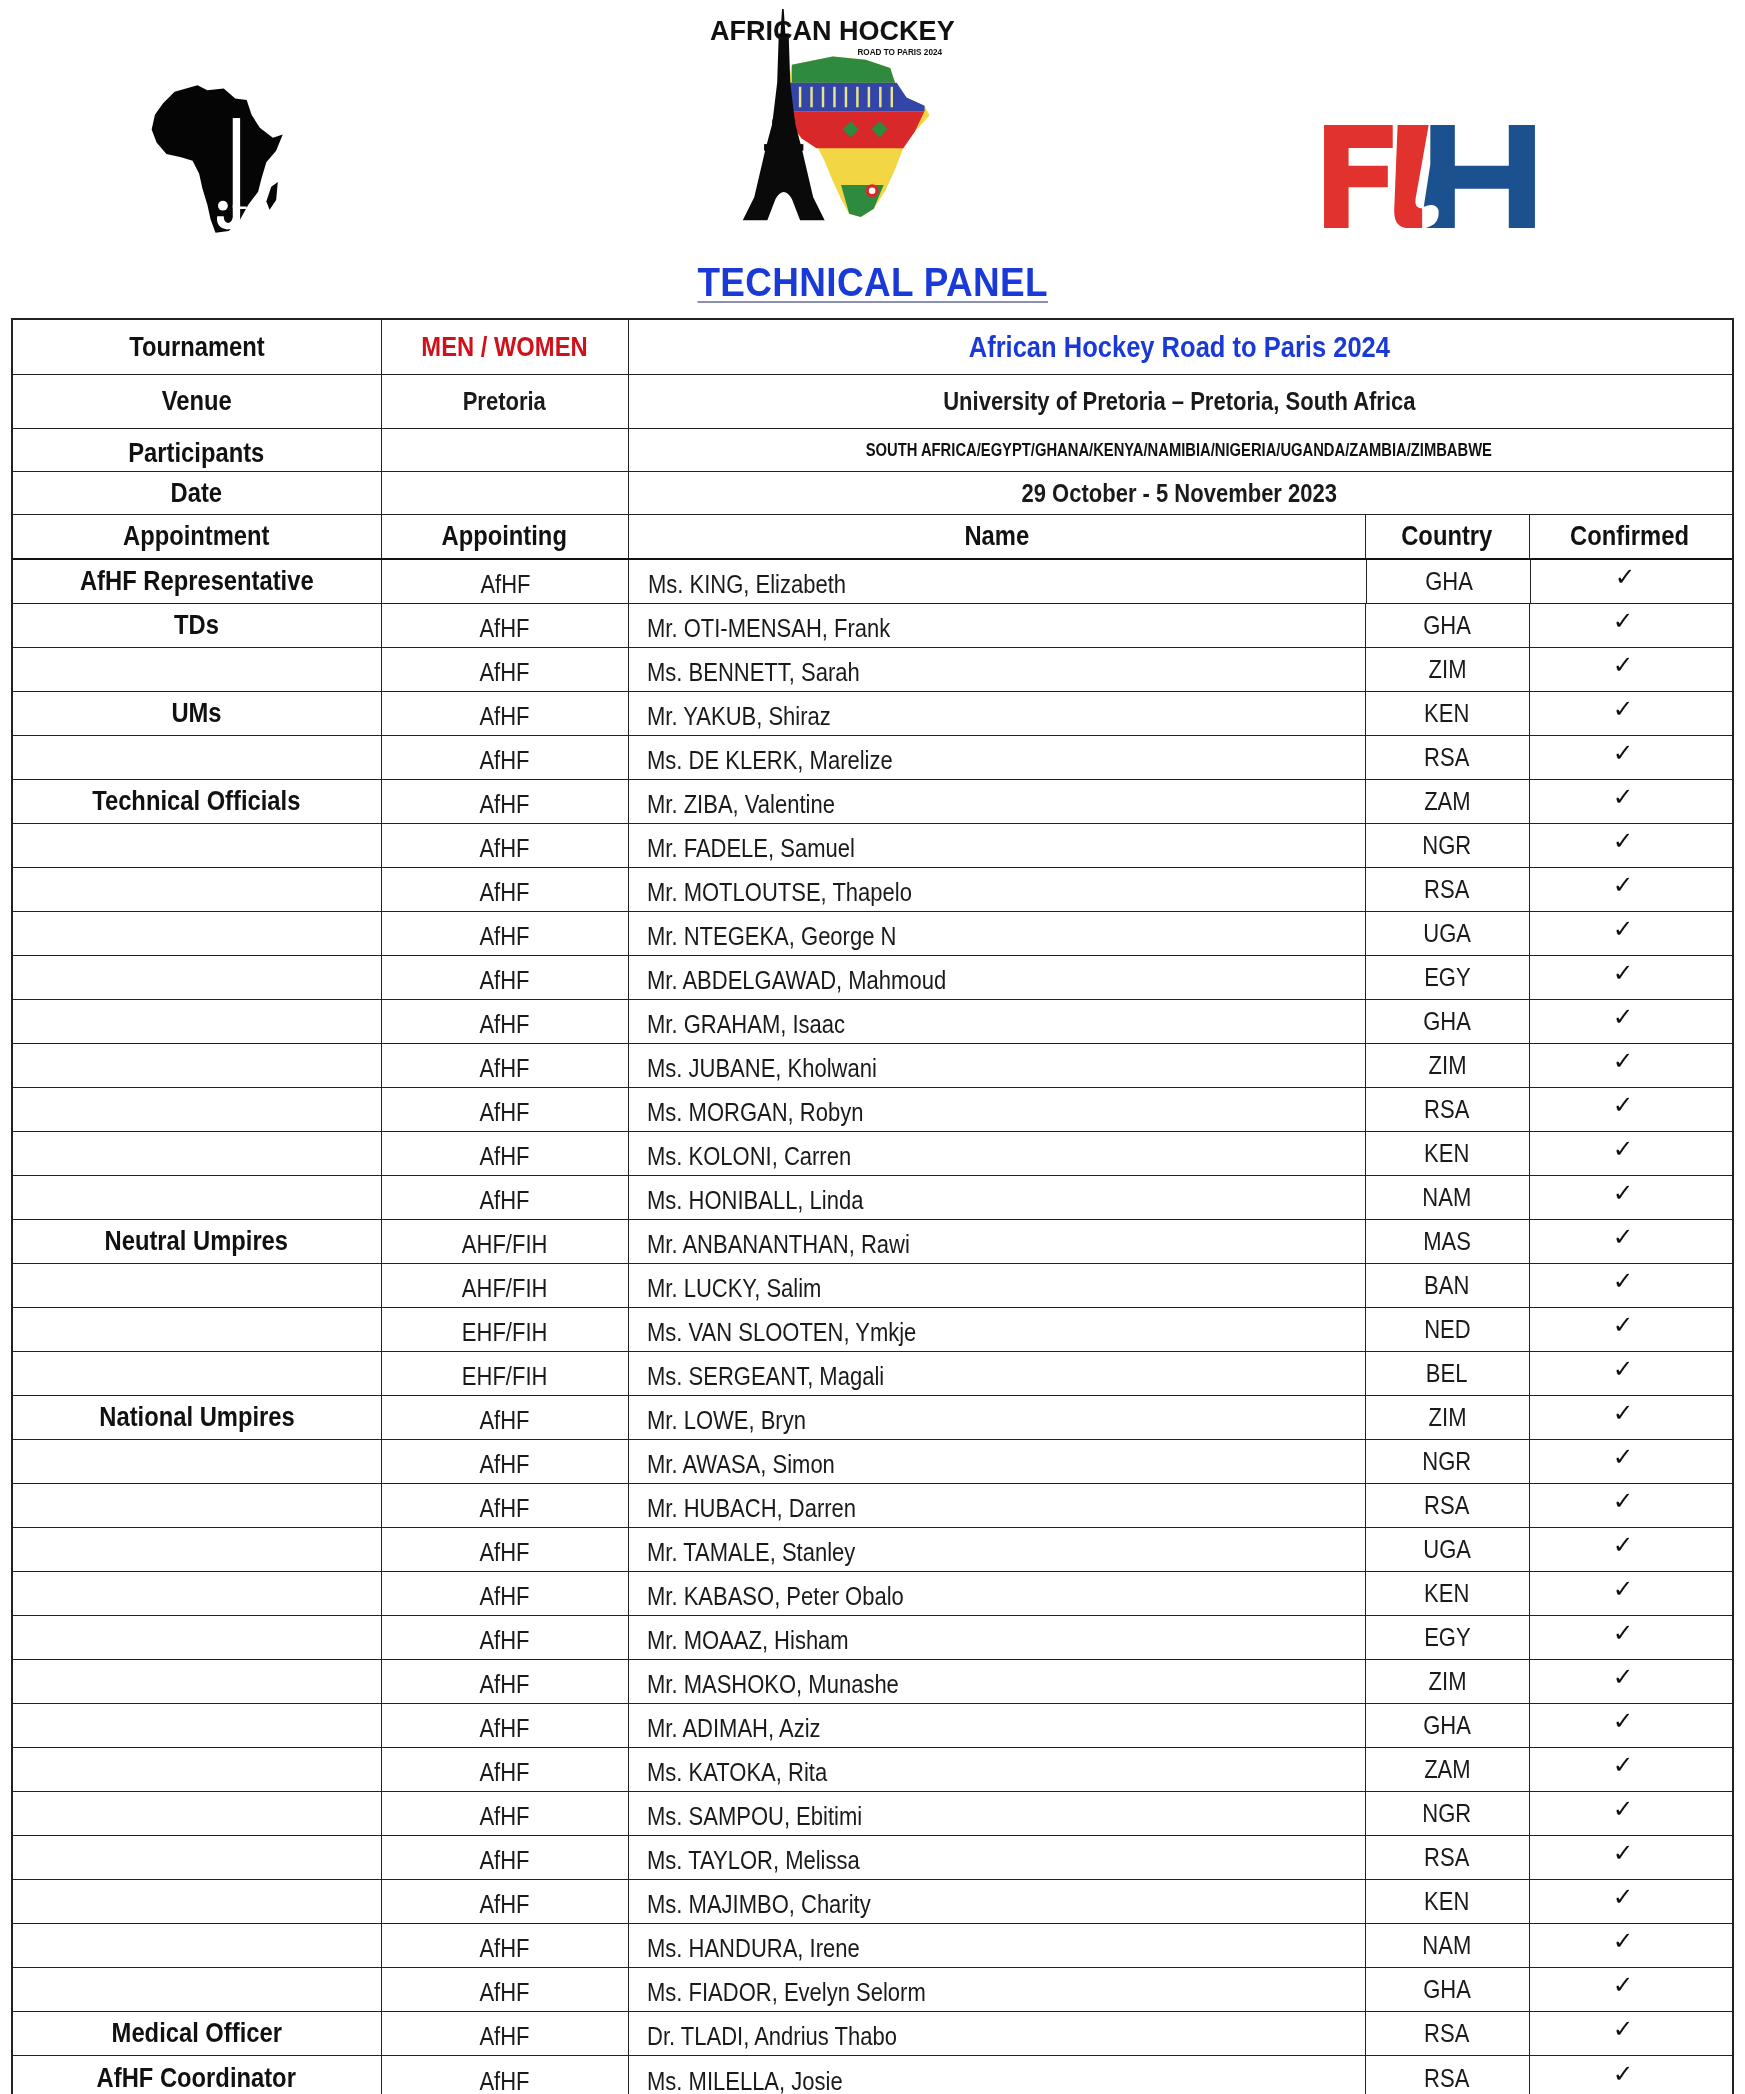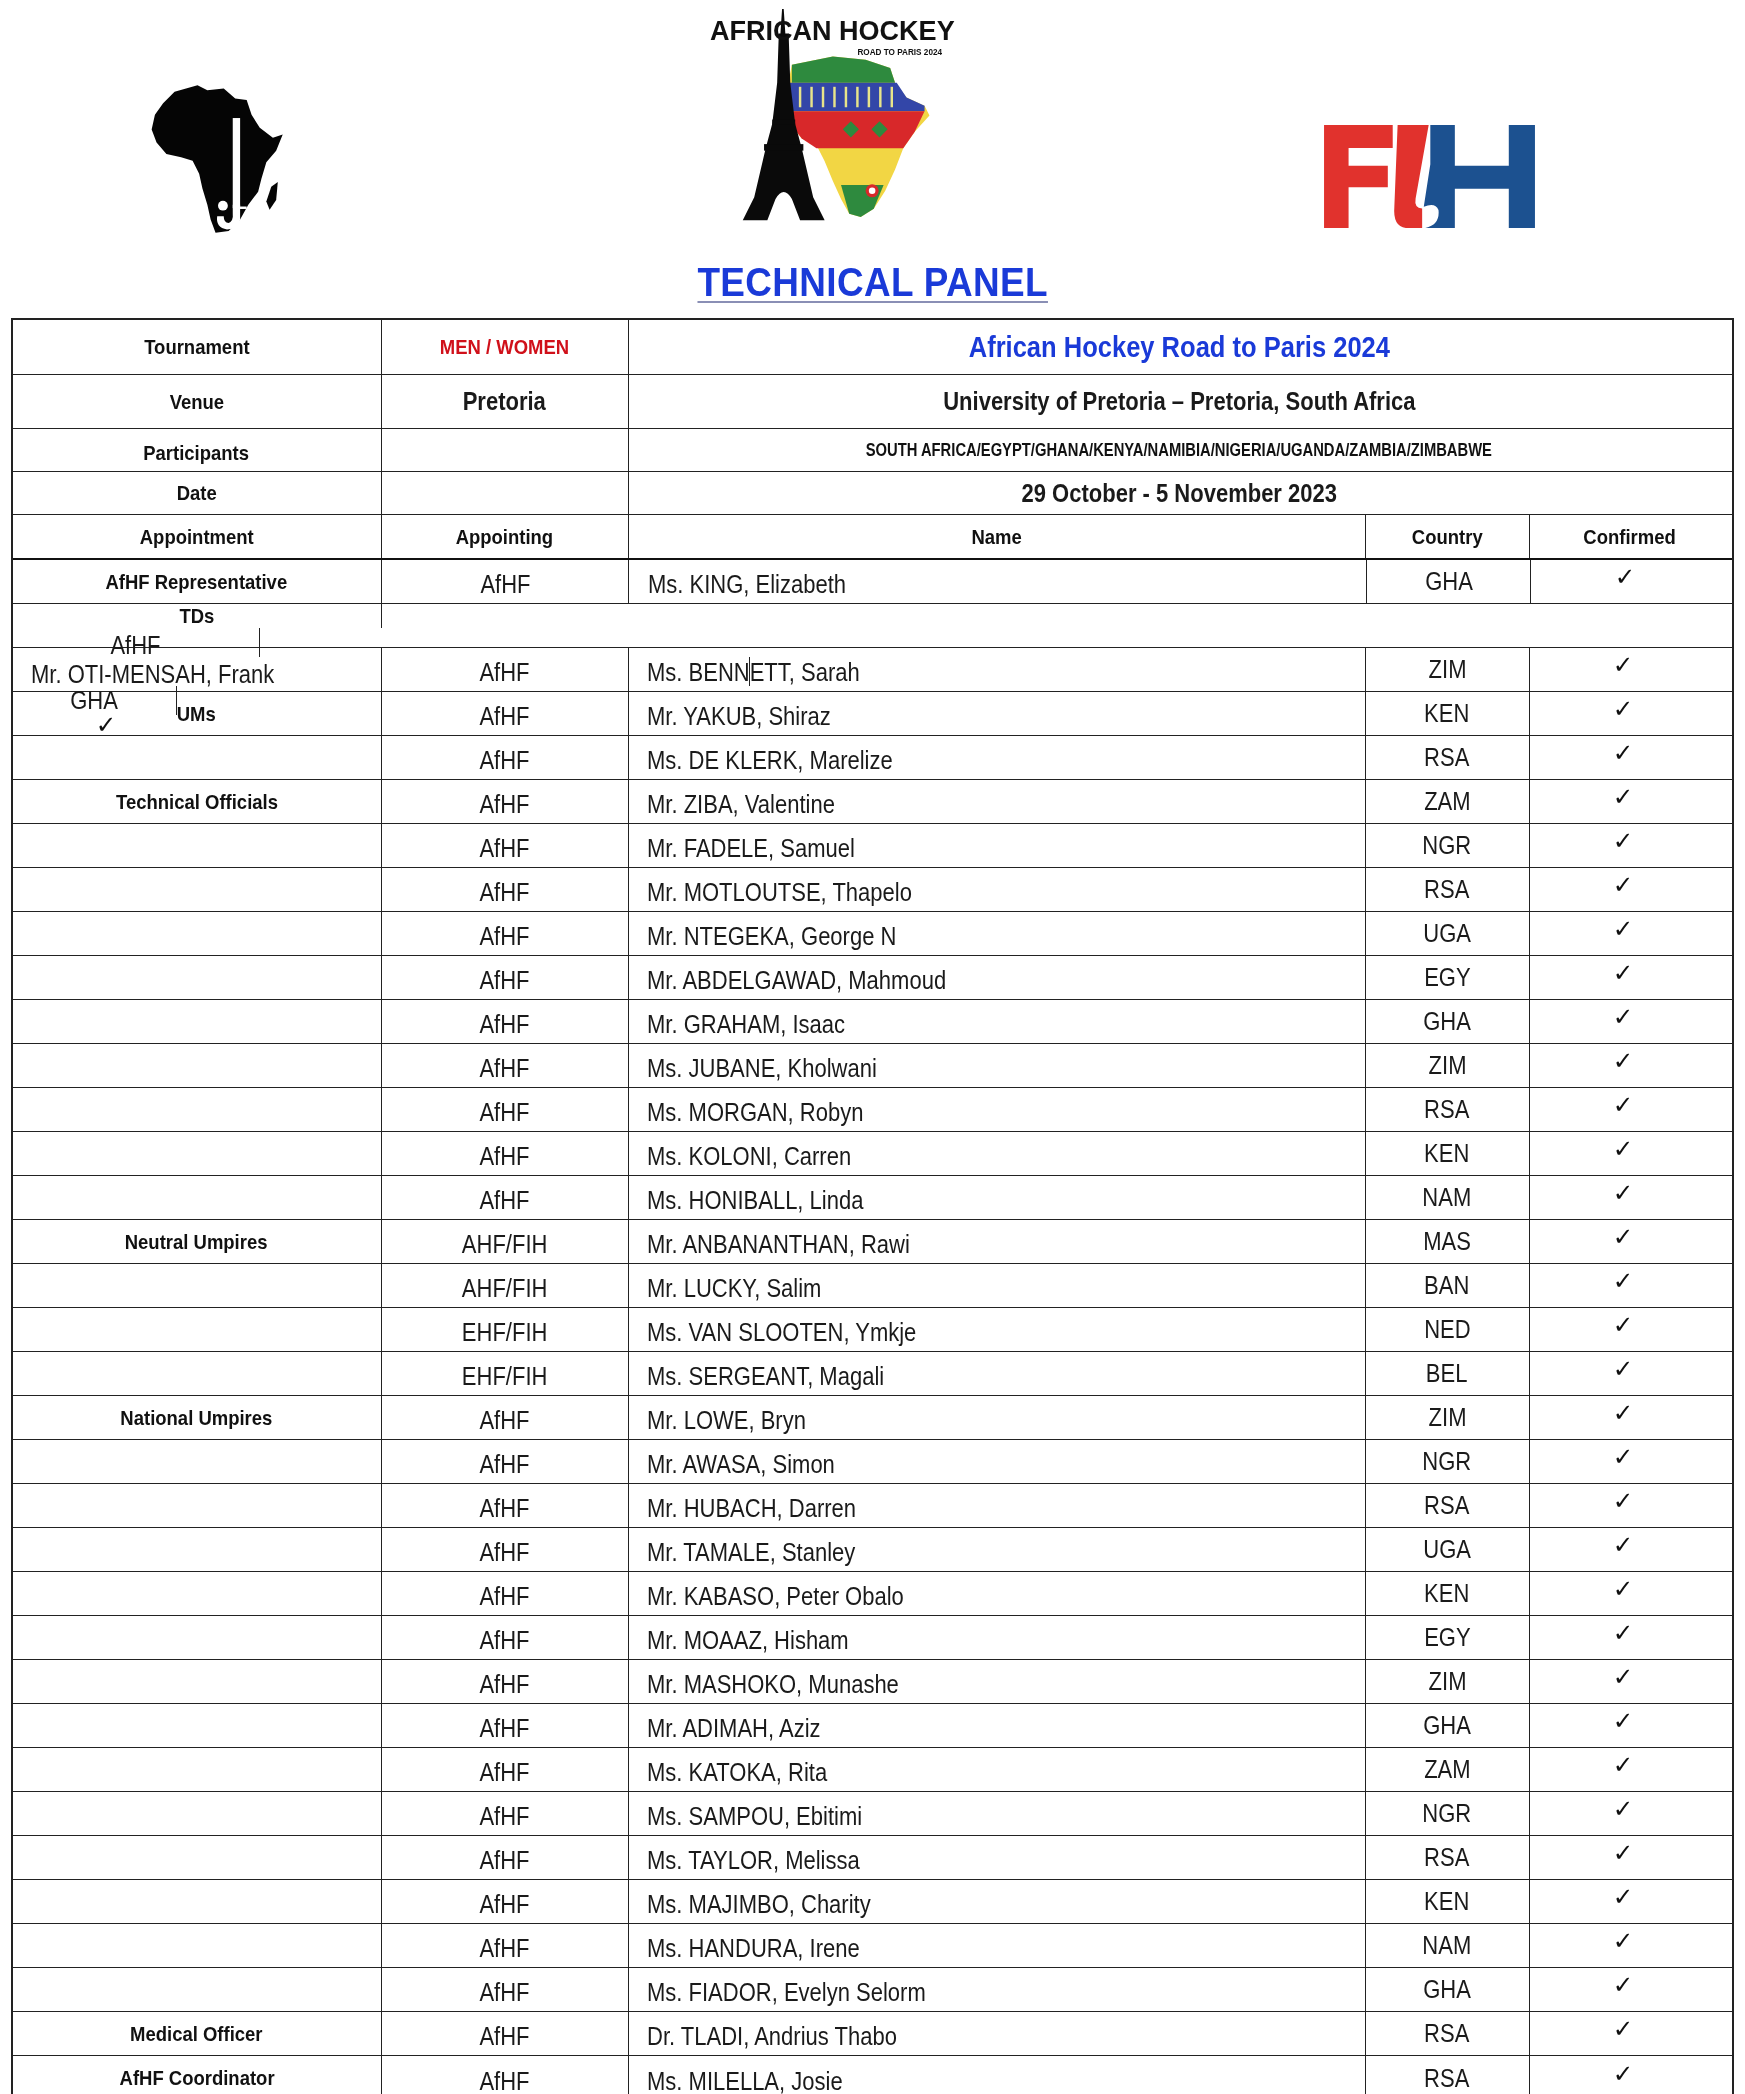--- a/index.html
+++ b/index.html
@@ -23,21 +23,21 @@
   .row.thick { border-bottom: 2.5px solid #111; }
   .cell { box-sizing: border-box; border-right: 1.6px solid #222; display: flex; align-items: center;
           justify-content: center; overflow: visible; white-space: nowrap; }
   .cell:last-child { border-right: none; }
   .c1 { width: 369px; } .c2 { width: 247px; } .c3 { width: 737px; } .c4 { width: 164px; } .c5 { width: 200px; }
   .c345 { width: 1101px; }
   .txt { display: inline-block; transform: scaleX(0.88); transform-origin: center; }
   .left { justify-content: flex-start; padding-left: 18px; }
   .left .txt { transform-origin: left center; }
   .b { font-weight: bold; }
-  .hdr { font-size: 21px; }
+  .hdr { font-size: 27px; }
   .hdr-lg { font-size: 29px; }
   .d { font-size: 25px; color: #1a1a1a; }
   .red { color: #d0101a; }
   .blue { color: #1a3ad8; text-align: center; }
   .participants { font-size: 18px; }
   .check { font-size: 24.5px; position: relative; top: -4.9px; left: -6.5px; }
   .lowered { position: relative; top: 3.3px; }
 </style>
 </head>
 <body>
@@ -174,21 +174,21 @@
         <div class="cell c3 d left">
           <span class="txt lowered">Ms. KING, Elizabeth</span>
         </div>
         <div class="cell c4 d">
           <span class="txt">GHA</span>
         </div>
         <div class="cell c5">
           <span class="check">✓</span>
         </div>
       </div>
-      <div class="row" style="height: 44px; flex-direction: column;">
+      <div class="row" style="height: 44px;">
         <div class="cell c1 hdr b">
           <span class="txt">TDs</span>
         </div>
         <div class="cell c2 d">
           <span class="txt lowered">AfHF</span>
         </div>
         <div class="cell c3 d left">
           <span class="txt lowered">Mr. OTI-MENSAH, Frank</span>
         </div>
         <div class="cell c4 d">

